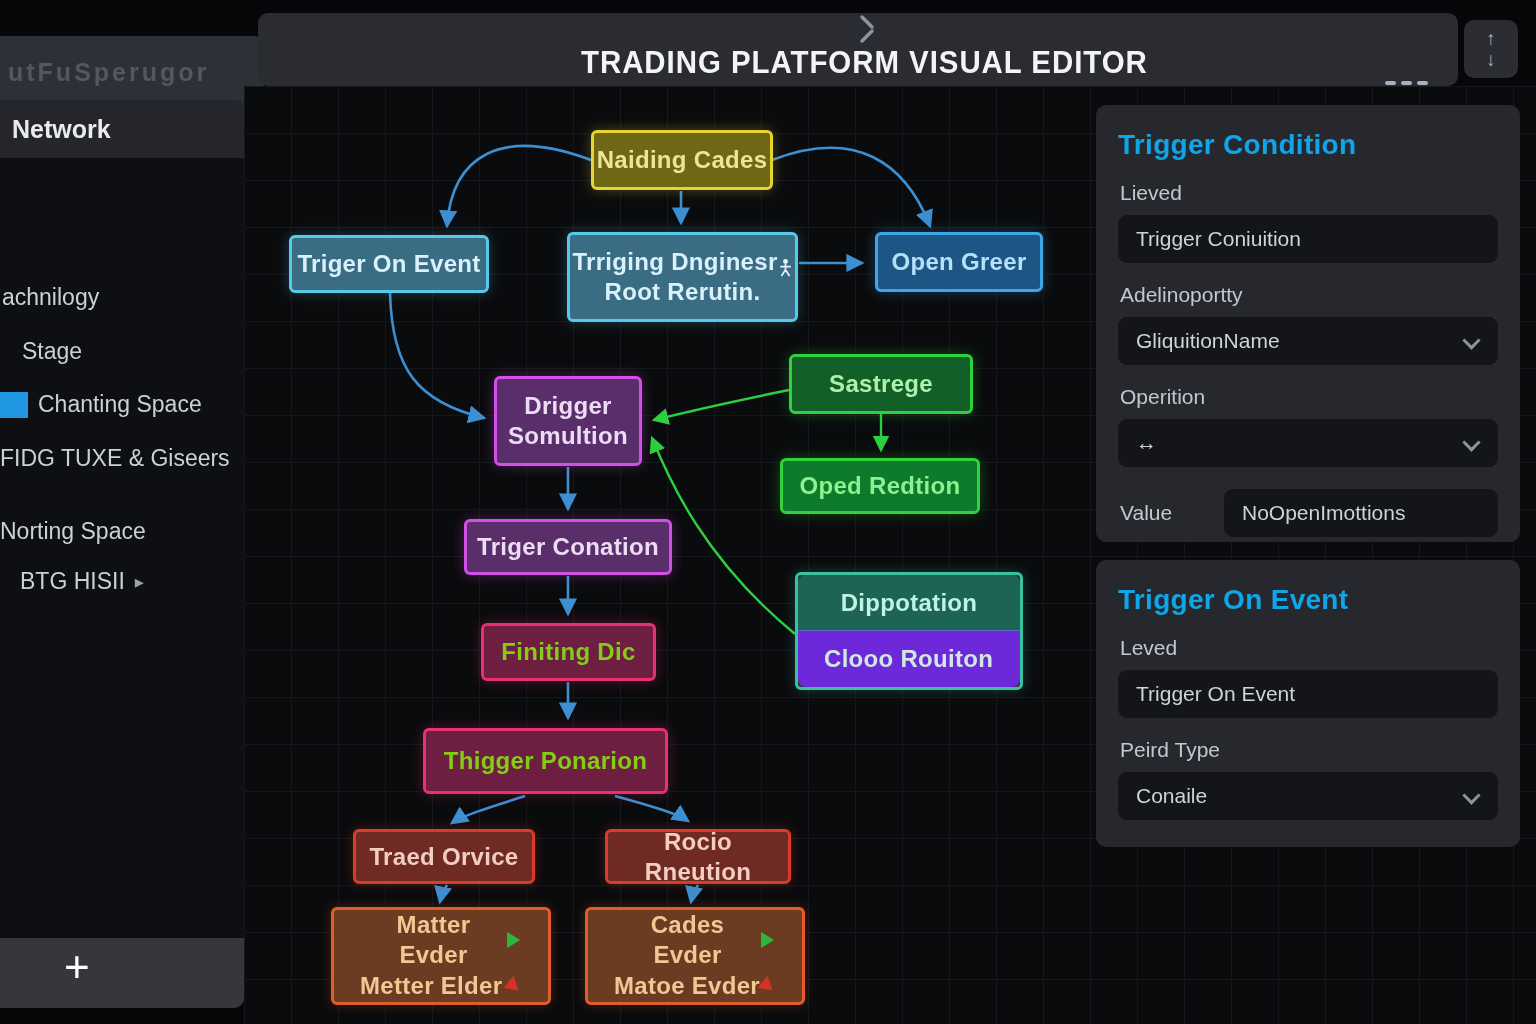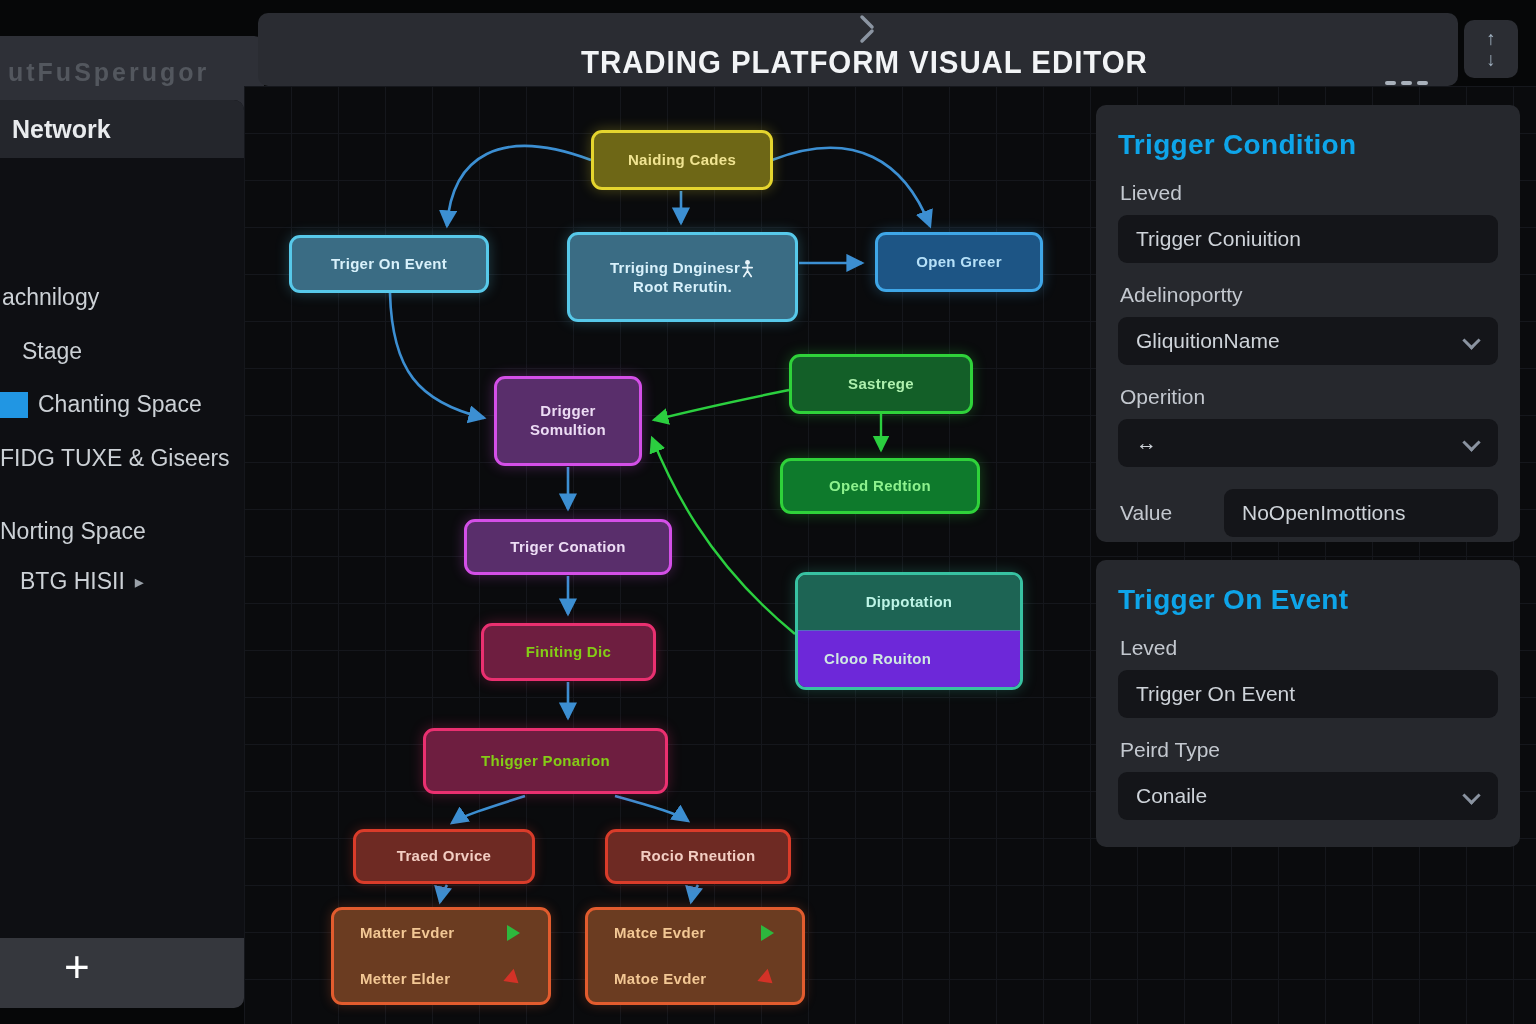--- a/index.html
+++ b/index.html
@@ -24,23 +24,23 @@
               justify-content:center;gap:2px;cursor:pointer;}
   .updown-btn span{font-size:19px;font-weight:700;color:#9fb0c0;line-height:1;}
 
   
   .canvas-grid{position:absolute;left:244px;top:86px;right:0;bottom:0;background:#0a0b0d;
     background-image:linear-gradient(#15171c 1px,transparent 1px),
                      linear-gradient(90deg,#15171c 1px,transparent 1px);
     background-size:47px 47px;}
   .edges{position:absolute;left:0;top:0;width:1536px;height:1024px;z-index:2;pointer-events:none;}
 
-  .node{position:absolute;z-index:3;box-sizing:border-box;border:3px solid;border-radius:11px;
+  .node{position:absolute;z-index:3;box-sizing:border-box;border:3px solid;border-radius:6px;
         display:flex;align-items:center;justify-content:center;text-align:center;
-        font-size:15px;font-weight:600;letter-spacing:.3px;line-height:1.25;cursor:grab;}
+        font-size:24px;font-weight:600;letter-spacing:.3px;line-height:1.25;cursor:grab;}
   .node.col{flex-direction:column;align-items:stretch;justify-content:flex-start;padding:0;}
   .n-yellow{border-color:#e5d52e;background:#6e6716;color:#f0e492;box-shadow:0 0 14px rgba(229,213,46,.30);}
   .n-cyan{border-color:#57c9ea;background:#3a6c84;color:#d8f1fb;box-shadow:0 0 14px rgba(87,201,234,.28);}
   .n-blue{border-color:#3fa7e8;background:#1d5585;color:#b5e0f8;box-shadow:0 0 14px rgba(63,167,232,.32);}
   .n-green{border-color:#2fd23a;background:#135f28;color:#aef0ae;box-shadow:0 0 14px rgba(47,210,58,.30);}
   .n-green2{border-color:#2fd23a;background:#0e7a2c;color:#8df28d;box-shadow:0 0 14px rgba(47,210,58,.32);}
   .n-purple{border-color:#d44fe8;background:#592e6b;color:#ecdcf4;box-shadow:0 0 14px rgba(212,79,232,.30);}
   .n-teal{border-color:#38c2a2;background:#233f3a;color:#cfe8e2;box-shadow:0 0 14px rgba(56,194,162,.28);}
   .n-pink{border-color:#ea3070;background:#6e1e40;color:#84cc16;box-shadow:0 0 14px rgba(234,48,112,.30);}
   .n-red{border-color:#da3c2a;background:#6e2a23;color:#f2cdc2;box-shadow:0 0 12px rgba(218,60,42,.30);}
@@ -216,21 +216,21 @@
       <i class="tri green"></i>
     </div>
     <div class="orow">
       <span>Metter Elder</span>
       <i class="tri red"></i>
     </div>
   </div>
 
   <div class="node n-orange col" style="left:585px;top:907px;width:220px;height:98px">
     <div class="orow">
-      <span>Matce Evder</span>
+      <span>Cades Evder</span>
       <i class="tri green"></i>
     </div>
     <div class="orow">
       <span>Matoe Evder</span>
       <i class="tri red"></i>
     </div>
   </div>
 
   <nav class="sidebar">
     <div class="side-head">Network</div>

